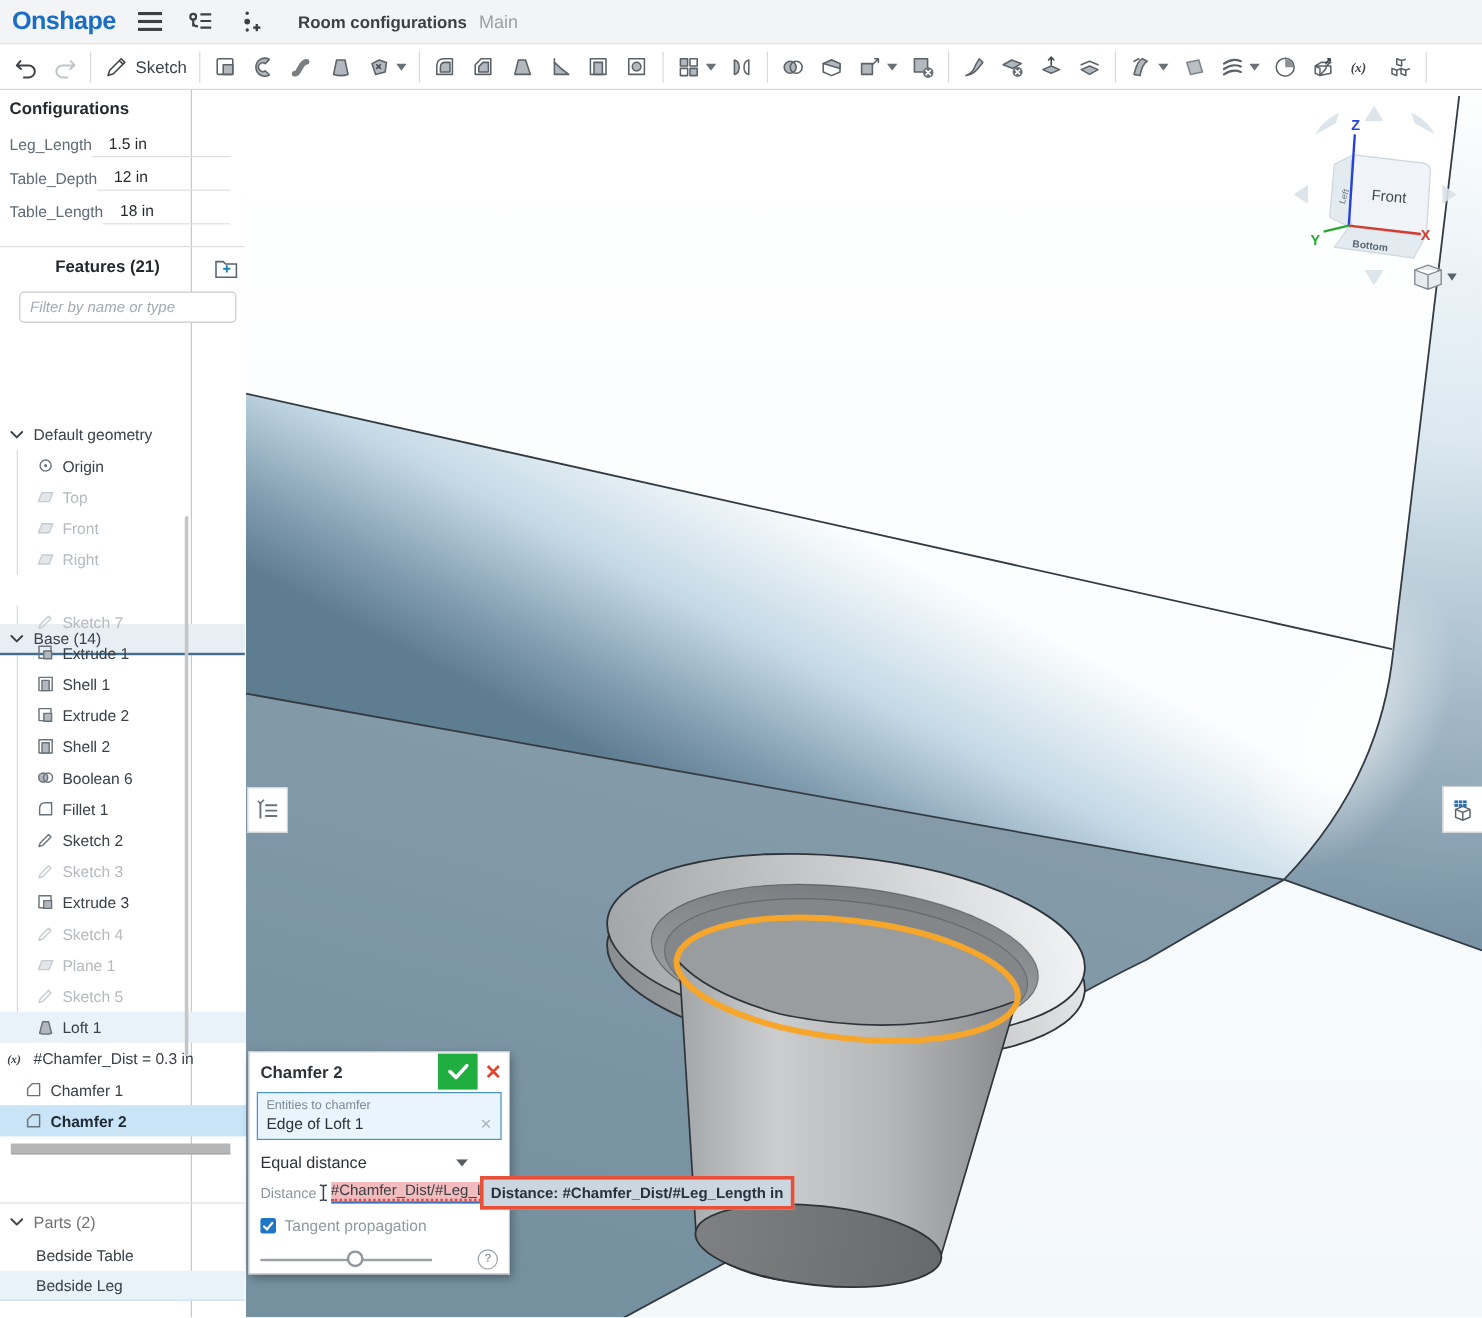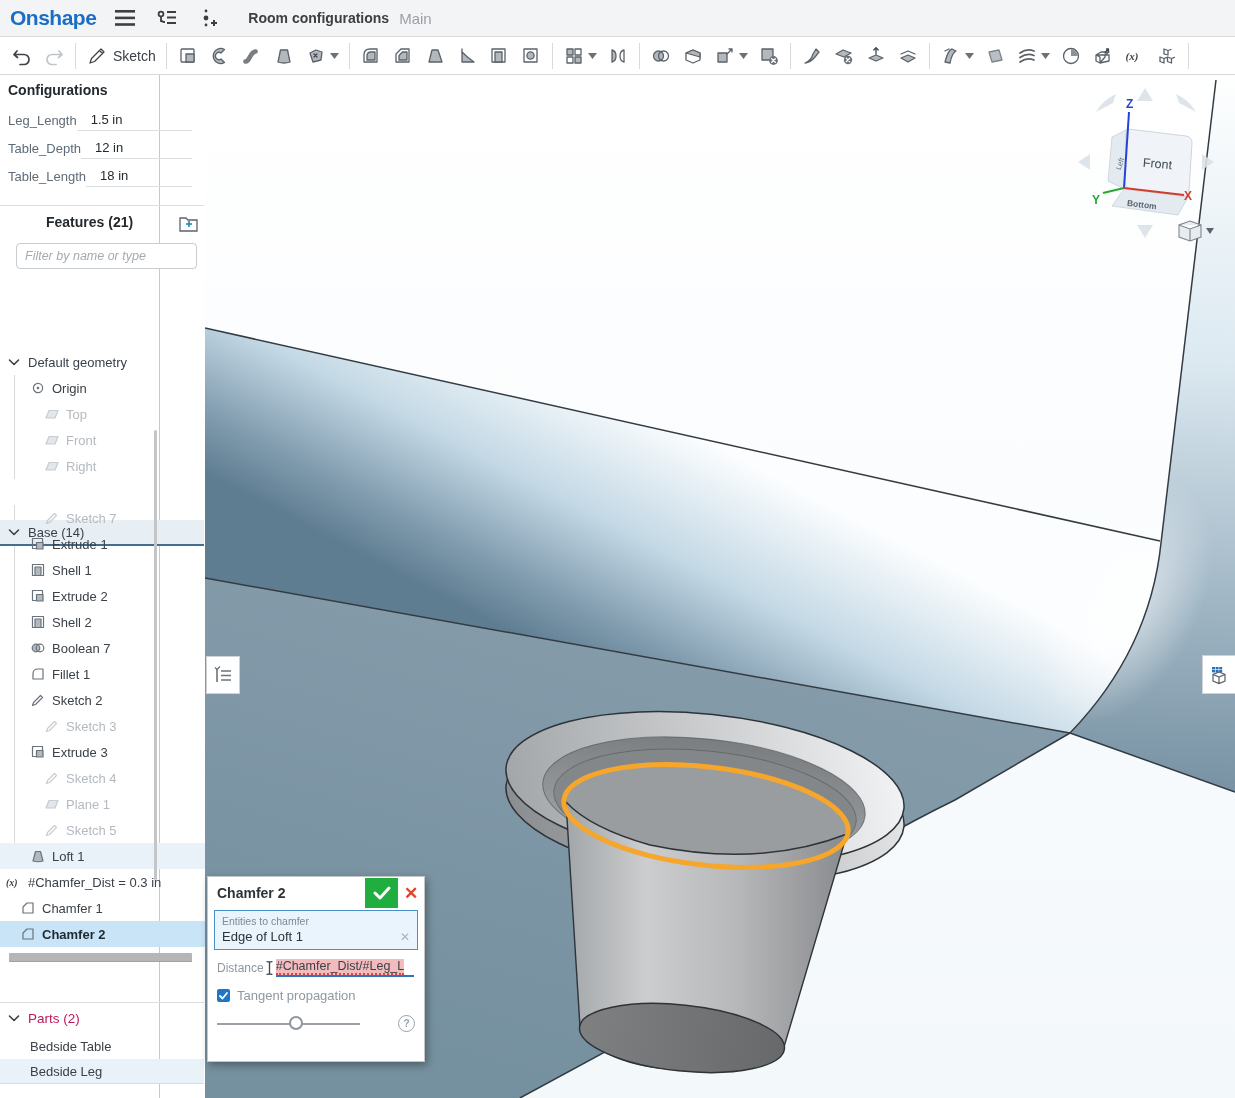--- a/index.html
+++ b/index.html
@@ -35,36 +35,36 @@
   .feat-title{font-size:14px;font-weight:bold;color:#24292e;}
   .hd-ic{width:22px;height:20px;margin-left:10px;cursor:pointer;}
   .filter-row{position:absolute;left:8px;top:168px;width:186px;display:flex;align-items:center;}
   .filter-input{margin-left:8px;flex:1;height:24px;border:1px solid #c8ccd0;border-radius:4px;
                 font-size:12.5px;font-style:italic;color:#3a4148;padding:0 8px;outline:none;
                 font-family:"Liberation Sans",sans-serif;}
   .filter-input::placeholder{color:#a3abb1;}
   .tree{position:absolute;left:0;top:199px;width:204px;}
   .trow{position:absolute;left:0;width:204px;height:26px;display:flex;align-items:center;font-size:13px;color:#3a4148;cursor:pointer;}
   .trow .lbl{margin-left:6px;white-space:nowrap;}
-  .trow.disabled{color:#b4bac0;margin-left:14px;}
+  .trow.disabled{color:#b4bac0;}
   .trow.disabled .tic *{stroke:#c6ccd1;}
   .trow.disabled .tic .fg{fill:#e3e7e9;}
   .tic{width:16px;height:16px;flex:0 0 16px;}
   .tic *{stroke:#6a737b;fill:none;stroke-width:1.2;stroke-linejoin:round;stroke-linecap:round;}
   .tic .fg{fill:#b2b8bd;}
   .lvl0{padding-left:6px;}
   .lvl1{padding-left:30px;}
   .lvlr{padding-left:20px;}
   .lvlv{padding-left:6px;}
   .row-hl{background:#e9f2f9;}
   .row-base{background:#e7eef4;border-bottom:2px solid #456e8e;box-sizing:border-box;margin-top:41px;}
   .row-sel{background:#c9e3f7;font-weight:bold;color:#1e2a33;}
   .guide{position:absolute;width:1px;background:#d8dbde;left:14px;}
   .rollback{position:absolute;left:9px;top:679px;width:183px;height:9px;background:#b4b6b8;border-radius:1px;box-shadow:inset 0 -1px 0 #9fa1a3;cursor:ns-resize;}
-  .parts-head{position:absolute;left:6px;top:736px;display:flex;align-items:center;font-size:13.5px;color:#be185d;cursor:pointer;}
+  .parts-head{position:absolute;left:6px;top:736px;display:flex;align-items:center;font-size:13.5px;color:#737373;cursor:pointer;}
   .parts-head .lbl{margin-left:6px;}
   .prow{position:absolute;left:0;width:204px;height:25px;display:flex;align-items:center;padding-left:30px;
         font-size:13px;color:#3a4148;box-sizing:border-box;cursor:pointer;}
   .scrollthumb{position:absolute;right:2px;top:355px;width:3px;height:450px;background:#c3c5c7;border-radius:2px;cursor:pointer;}
   
   .viewport{position:absolute;left:205px;top:75px;width:1030px;height:1023px;}
   .scene{position:absolute;left:0;top:0;}
   .edge-btn{position:absolute;background:#fff;border:1px solid #d0d3d6;display:flex;align-items:center;justify-content:center;cursor:pointer;}
   
   .dialog{position:absolute;left:2px;top:801px;width:218px;height:186px;background:#fff;
@@ -447,21 +447,21 @@
           <rect x="2.5" y="2.5" width="11" height="11"></rect>
           <rect class="fg" x="5" y="5" width="6" height="8.5"></rect>
         </svg>
       <span class="lbl">Shell 2</span>
     </div>
     <div class="trow lvl1" style="top:361px">
       <svg class="tic" viewBox="0 0 16 16">
           <circle class="fg" cx="6" cy="8" r="3.8"></circle>
           <circle cx="10" cy="8" r="3.8"></circle>
         </svg>
-      <span class="lbl">Boolean 7</span>
+      <span class="lbl">Boolean 6</span>
     </div>
     <div class="trow lvl1" style="top:387px">
       <svg class="tic" viewBox="0 0 16 16">
           <path d="M13 13 H3 V8 Q3 3 8 3 H13 Z"></path>
         </svg>
       <span class="lbl">Fillet 1</span>
     </div>
     <div class="trow lvl1" style="top:413px">
       <svg class="tic" viewBox="0 0 16 16">
           <path d="M2.5 13.5 L3.5 10.5 L10.5 3.5 L12.5 5.5 L5.5 12.5 Z"></path>
@@ -688,20 +688,26 @@
       </div>
       <div class="dlg-x">✕</div>
     </div>
     <div class="ent-box">
       <div class="ent-lab">Entities to chamfer</div>
       <div class="ent-val">
         <span>Edge of Loft 1</span>
         <span class="ent-clear">✕</span>
       </div>
     </div>
+    <div class="eq-row">
+      <span>Equal distance</span>
+      <svg class="eq-caret" width="10" height="6" viewBox="0 0 10 6">
+          <path d="M0 0 L5 6 L10 0 Z" fill="#555c62"></path>
+        </svg>
+    </div>
     <div class="dist-row">
       <span class="dist-lab">Distance</span>
       <svg width="9" height="16" viewBox="0 0 9 16" style="margin-left:1px">
         <path d="M1.5 1.5 Q4.5 2.5 7.5 1.5 M1.5 14.5 Q4.5 13.5 7.5 14.5 M4.5 2 V14" fill="none" stroke="#3b4450" stroke-width="1.3"></path>
       </svg>
       <div class="dist-field">
         <span class="dist-sel">#Chamfer_Dist/#Leg_L</span>
       </div>
     </div>
     <div class="chk-row">
@@ -713,13 +719,14 @@
       <span class="chk-lab">Tangent propagation</span>
     </div>
     <div class="slide-row">
       <div class="slide-track">
         <div class="slide-knob"></div>
       </div>
       <div class="help">?</div>
     </div>
   </div>
 
+  <div class="tooltip">Distance: #Chamfer_Dist/#Leg_Length in</div>
 </div>
 
 </body></html>

